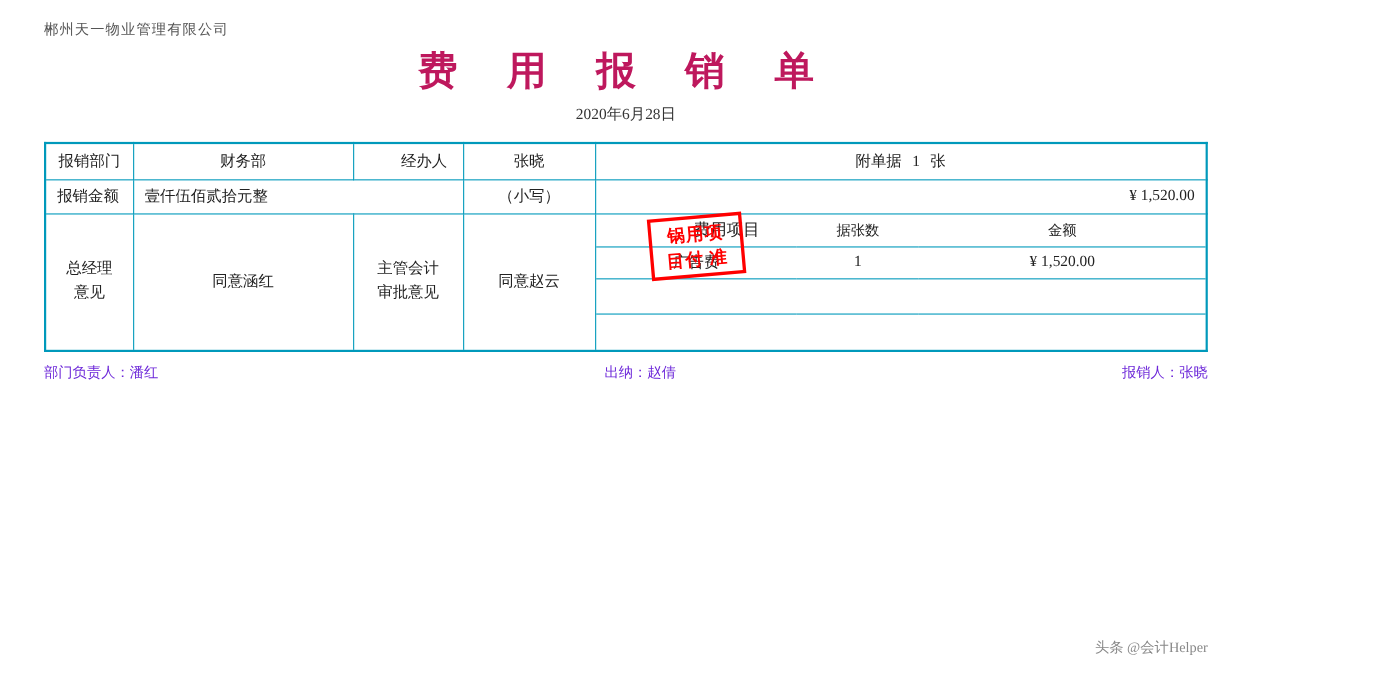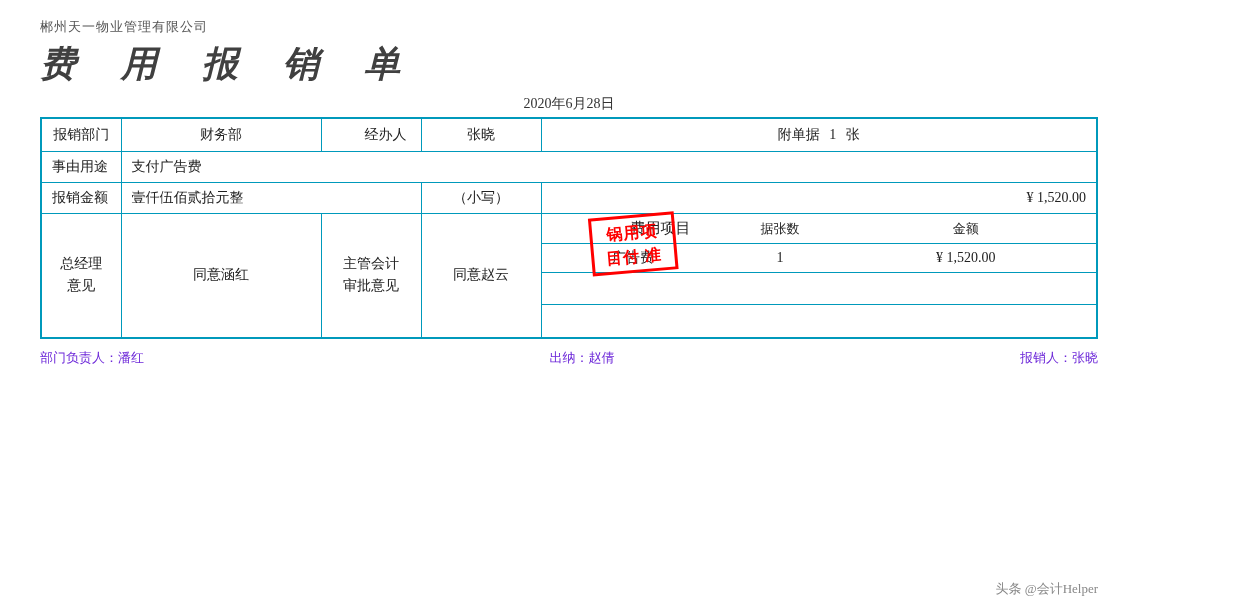--- a/index.html
+++ b/index.html
@@ -18,34 +18,33 @@
       padding: 18px 40px 14px 40px;
       position: relative;
     }
     .company-name {
       font-size: 13px;
       color: #555;
       margin-bottom: 4px;
       letter-spacing: 1px;
     }
     .doc-title {
-      text-align: left;
+      text-align: center;
       font-size: 36px;
-      color: #404040;
+      color: #be185d;
       letter-spacing: 18px;
       font-weight: bold;
       margin-bottom: 6px;
       font-family: "SimHei", "黑体", serif;
-      font-style: italic;
     }
     .doc-date {
       text-align: center;
       font-size: 14px;
       color: #333;
-      margin-bottom: 4px;
+      margin-bottom: 16px;
     }
     .main-table {
       width: 100%;
       border-collapse: collapse;
       border: 2px solid #0099bb;
     }
     .main-table td, .main-table th {
       border: 1px solid #0099bb;
       padding: 6px 10px;
       font-size: 14px;
@@ -163,24 +162,20 @@
       <td style="width:200px;" class="value-cell center-text">财务部</td>
       <td style="width:80px;padding-left:39px;" class="label-cell center-text">经办人</td>
       <td style="width:120px;" class="value-cell center-text">张晓</td>
       <td style="width:auto;" class="label-cell">
         <span>附单据</span>
         <span style="margin:0 6px;">1</span>
         <span>张</span>
       </td>
     </tr>
 
-    <tr>
-      <td class="label-cell">事由用途</td>
-      <td colspan="4" class="value-cell">支付广告费</td>
-    </tr>
 
     <tr>
       <td class="label-cell">报销金额</td>
       <td colspan="2" class="value-cell amount-chinese">壹仟伍佰贰拾元整</td>
       <td class="small-write center-text">（小写）</td>
       <td class="amount-value">¥ 1,520.00</td>
     </tr>
 
     <tr style="vertical-align:top;">
 

